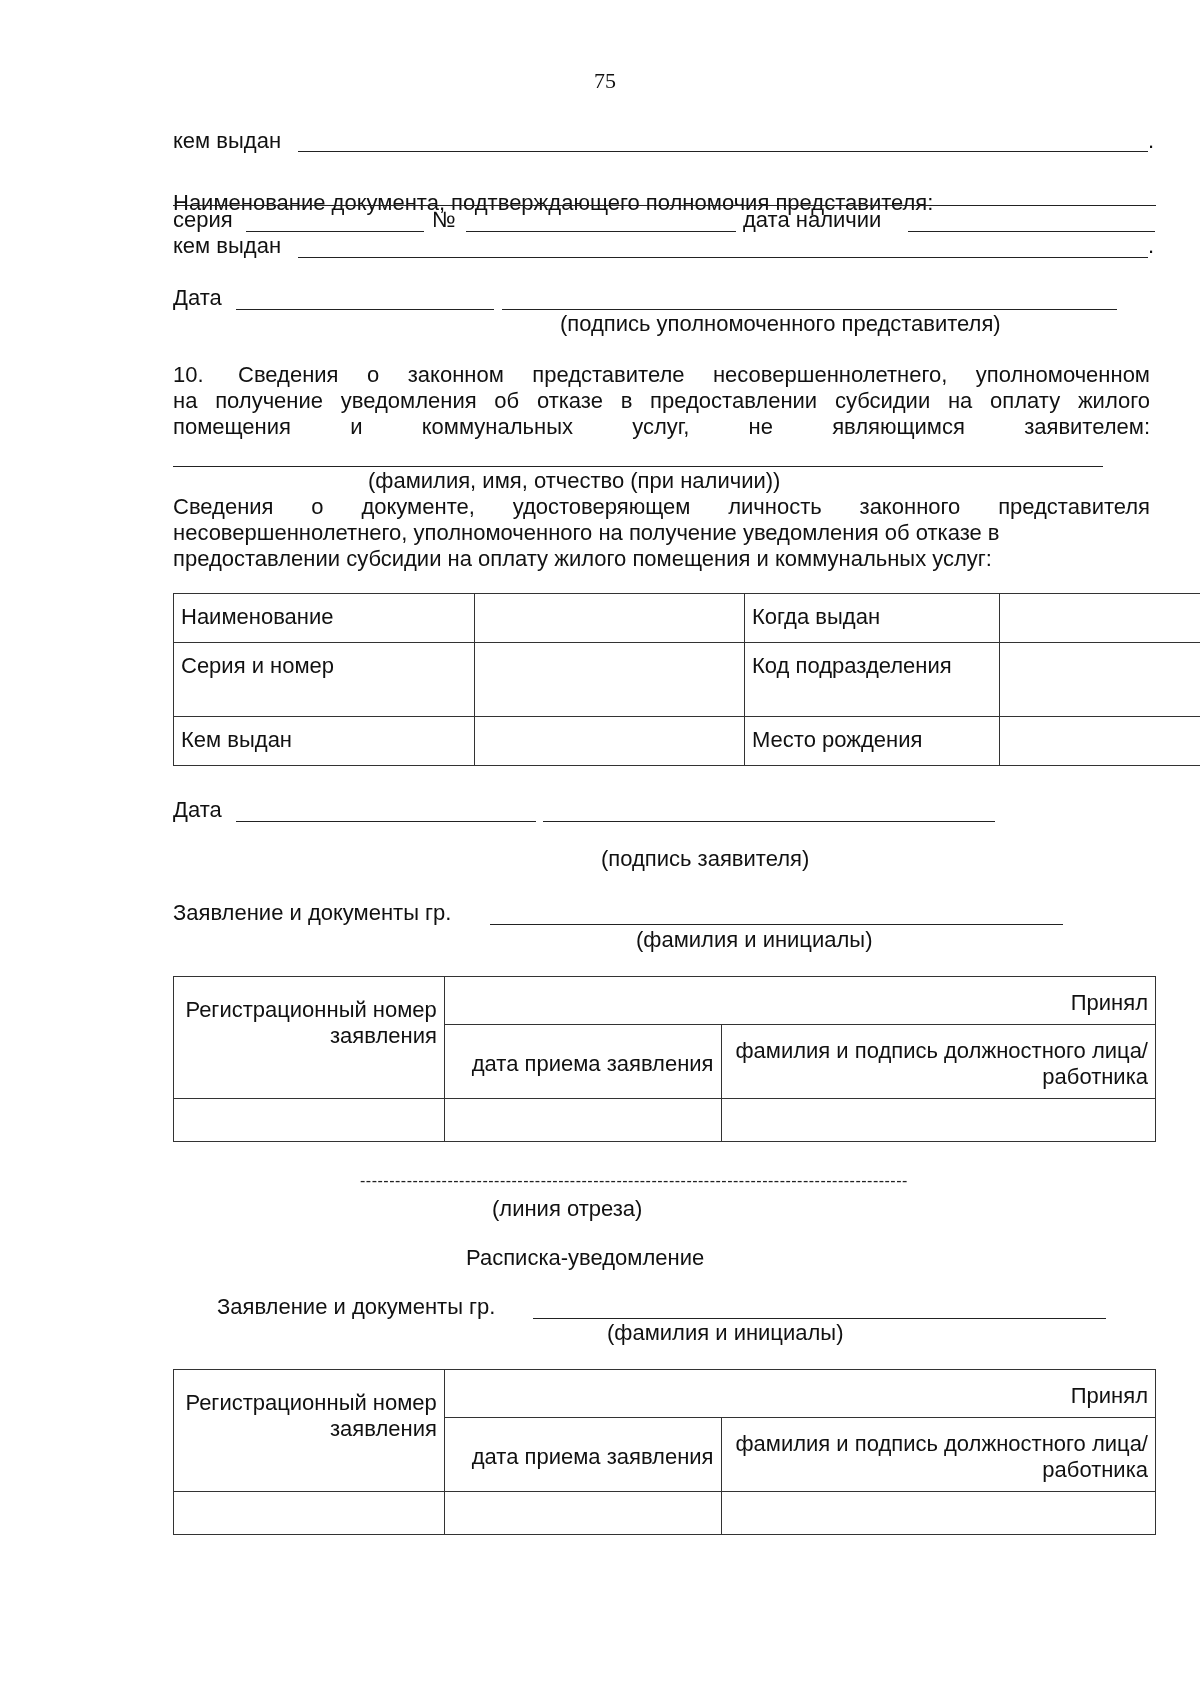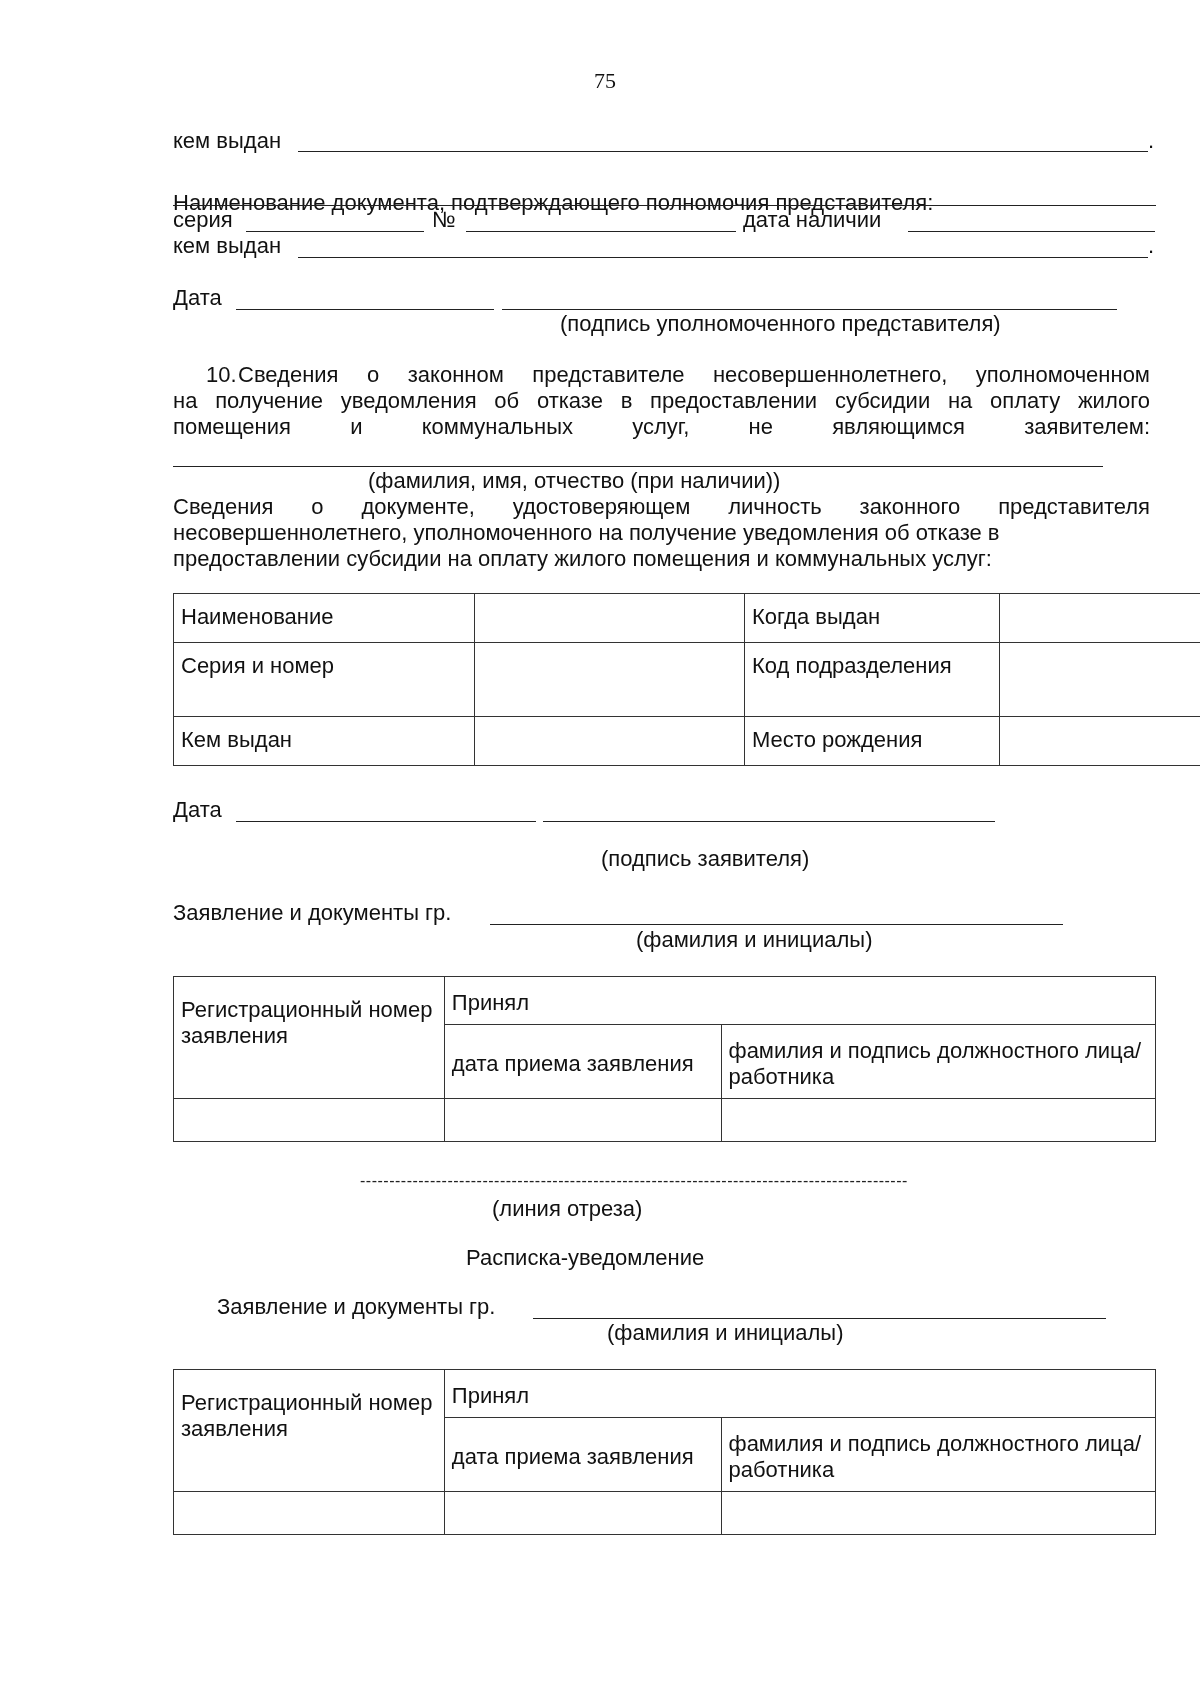--- a/index.html
+++ b/index.html
@@ -3,21 +3,21 @@
 <meta charset="utf-8">
 <style>
   html,body{margin:0;padding:0;background:#fff;}
   body{width:1200px;height:1697px;position:relative;overflow:hidden;font-family:"Liberation Sans",sans-serif;color:#111;font-size:22px;}
   .abs{position:absolute;white-space:nowrap;line-height:26px;}
   .pn{font-family:"Liberation Serif",serif;font-size:22px;}
   .line{position:absolute;height:0;border-top:1.5px solid #222;}
   .just{position:absolute;left:173px;width:977px;line-height:26px;text-align:justify;text-align-last:justify;white-space:nowrap;}
   table.t{position:absolute;border-collapse:collapse;font-size:22px;}
   table.t td{border:1.5px solid #333;vertical-align:top;padding:10px 7px 6px 7px;line-height:26px;}
-  table.r td{text-align:left;vertical-align:middle;}
+  table.r td{text-align:right;vertical-align:middle;}
   .cut{position:absolute;letter-spacing:0.5px;font-size:16px;color:#222;}
 </style>
 </head>
 <body>
 
 <div class="abs pn" style="left:0;width:1210px;text-align:center;top:68px;">75</div>
 
 <div class="abs" style="left:173px;top:128px;">кем выдан</div>
 <div class="line" style="left:298px;width:850px;top:151px;"></div>
 <div class="abs" style="left:1148px;top:128px;">.</div>
@@ -34,21 +34,21 @@
 
 <div class="abs" style="left:173px;top:233px;">кем выдан</div>
 <div class="line" style="left:298px;width:850px;top:257px;"></div>
 <div class="abs" style="left:1148px;top:233px;">.</div>
 
 <div class="abs" style="left:173px;top:285px;">Дата</div>
 <div class="line" style="left:236px;width:258px;top:309px;"></div>
 <div class="line" style="left:502px;width:615px;top:309px;"></div>
 <div class="abs" style="left:560px;top:311px;">(подпись уполномоченного представителя)</div>
 
-<div class="abs" style="left:173px;top:362px;margin-left:33px;">10.</div>
+<div class="abs" style="left:173px;top:362px;">10.</div>
 <div class="just" style="left:238px;width:912px;top:362px;">Сведения о законном представителе несовершеннолетнего,    уполномоченном</div>
 <div class="just" style="top:388px;">на получение уведомления об отказе в предоставлении субсидии на оплату жилого</div>
 <div class="just" style="top:414px;">помещения и коммунальных услуг, не являющимся заявителем:</div>
 <div class="line" style="left:173px;width:930px;top:466px;"></div>
 <div class="abs" style="left:368px;top:468px;">(фамилия, имя, отчество (при наличии))</div>
 <div class="just" style="top:494px;">Сведения о документе, удостоверяющем личность законного представителя</div>
 <div class="abs" style="left:173px;top:520px;">несовершеннолетнего,  уполномоченного на получение уведомления об отказе в</div>
 <div class="abs" style="left:173px;top:546px;">предоставлении субсидии на оплату жилого помещения и коммунальных услуг:</div>
 
 <table class="t" style="left:173px;top:593px;width:1117px;">

